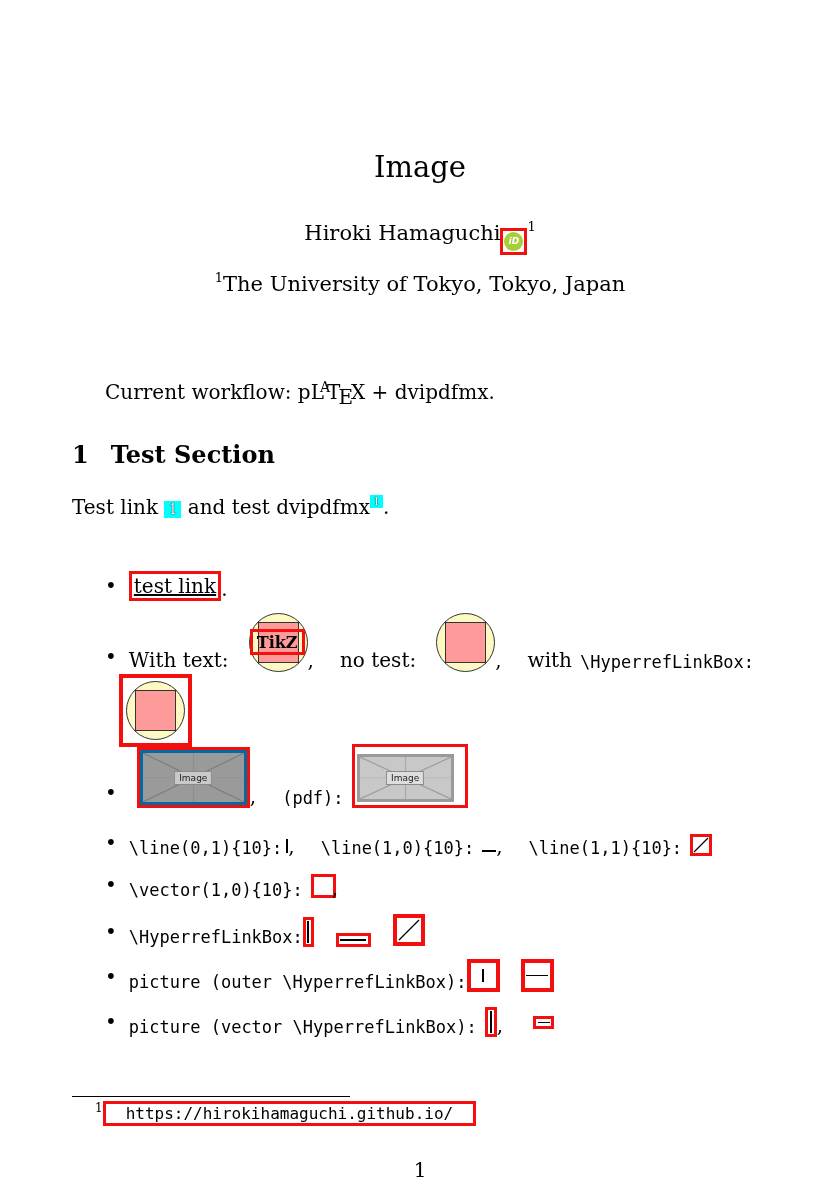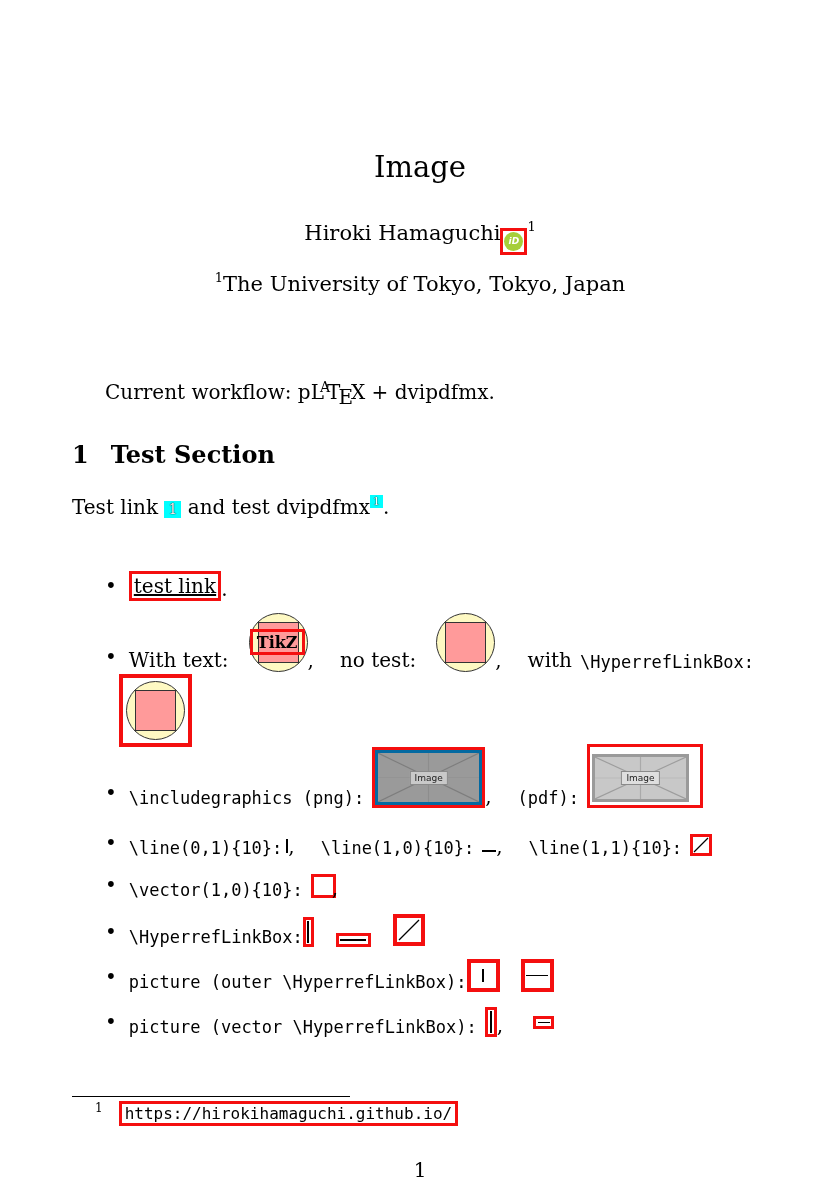--- a/index.html
+++ b/index.html
@@ -58,21 +58,21 @@
     font-family:"DejaVu Sans", sans-serif;font-size:9px;padding:1px 4px;}
   .imgwrap.light{background:#c8c8c8;border-color:#9a9a9a;}
   .imgwrap.light .imglabel{background:#dedede;}
 
   
   .vline{width:2px;background:#000;}
   .hline{height:2px;background:#000;}
 
   .fn-rule{position:absolute;left:72px;top:1096px;width:278px;height:1px;background:#000;}
   .fnline{position:absolute;left:95px;top:1101px;}
-  .fnurl{font-family:"DejaVu Sans Mono", monospace;font-size:16px;padding:0 3px;margin-left:16px;}
+  .fnurl{font-family:"DejaVu Sans Mono", monospace;font-size:16px;padding:0 20px;}
   .gap26{margin-left:26px;}
   .gap20{margin-left:20px;}
   .gap8{margin-left:8px;}
   .gap4{margin-left:4px;}
   .orcidbox{display:inline-flex;align-items:center;justify-content:center;
     width:21px;height:21px;vertical-align:-4px;}
   .orcid{width:19px;height:19px;border-radius:50%;background:#a6ce39;color:#fff;
     font-family:"DejaVu Sans", sans-serif;font-size:9px;font-weight:bold;
     display:flex;align-items:center;justify-content:center;font-style:italic;}
 </style>
@@ -131,21 +131,20 @@
   </div>
 
   <div class="figbox" style="left:119px;top:674px">
     <span class="circle" style="display:block">
       <span class="tsq"></span>
     </span>
   </div>
 
   <div class="bline" style="bottom:383px">
     <span class="bullet">•</span>
-    <span class="mono">\includegraphics (png):</span>
     <span class="lbox gap8" style="display:inline-block">
       <span class="imgwrap" style="display:block;width:65px;height:49px">
         <svg viewBox="0 0 65 49" preserveAspectRatio="none">
           <line x1="0" y1="0" x2="65" y2="49" stroke="#7d7d7d" stroke-width="1"></line>
           <line x1="0" y1="49" x2="65" y2="0" stroke="#7d7d7d" stroke-width="1"></line>
           <line x1="32.5" y1="0" x2="32.5" y2="49" stroke="#8d8d8d" stroke-width="0.7"></line>
           <line x1="0" y1="24.5" x2="65" y2="24.5" stroke="#8d8d8d" stroke-width="0.7"></line>
         </svg>
         <span class="imglabel">Image</span>
       </span>

